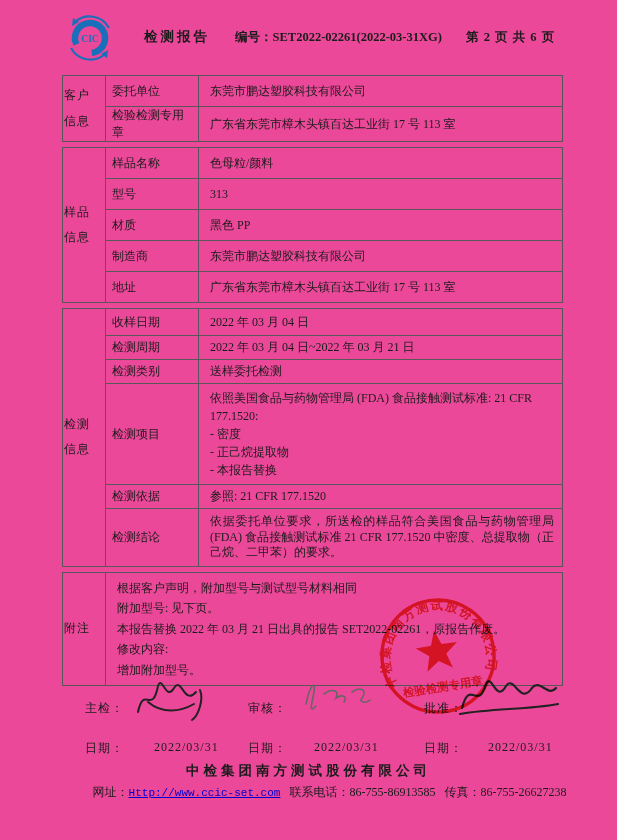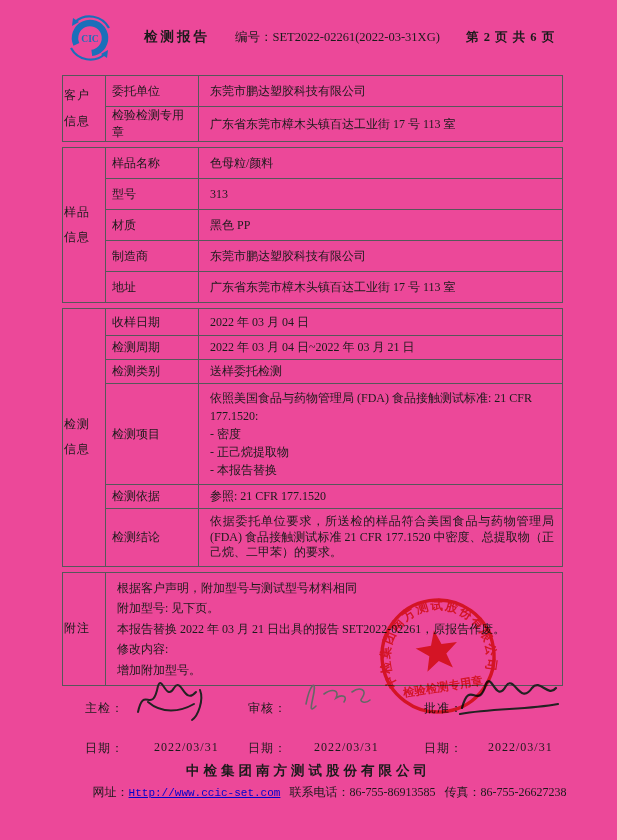--- a/index.html
+++ b/index.html
@@ -5,21 +5,21 @@
   html,body { margin:0; padding:0; background:#ffffff; }
   .page {
     position:relative; width:617px; height:840px; background:#ec4899;
     font-family:"Liberation Serif","DejaVu Serif",serif; color:#1b1b1b;
     overflow:hidden;
   }
   
   .header { position:absolute; top:0; left:0; width:617px; height:75px; }
   .logo { position:absolute; left:63px; top:13px; }
   .report-title { position:absolute; left:144px; top:28px; font-size:13.5px; font-weight:bold; letter-spacing:3px; }
-  .report-no { position:absolute; left:235px; top:29px; font-size:12.5px; font-weight:normal; }
+  .report-no { position:absolute; left:235px; top:29px; font-size:12.5px; font-weight:bold; }
   .page-info { position:absolute; left:466px; top:29px; font-size:12.5px; font-weight:bold; letter-spacing:1px; }
 
   
   .content { position:absolute; left:62px; top:75px; width:500px; }
   table.sec { border-collapse:collapse; width:500px; table-layout:fixed; margin:0 0 5px 0; }
   table.sec td { border:1px solid #57575a; font-size:12px; vertical-align:middle; }
   .sec-label { white-space:pre-line; line-height:2.1; font-size:12.5px; letter-spacing:1px; }
   .field { padding:0 6px; }
   .value { padding:0 11px; }
   .cust-tr td, .samp-tr td { height:30px; }

